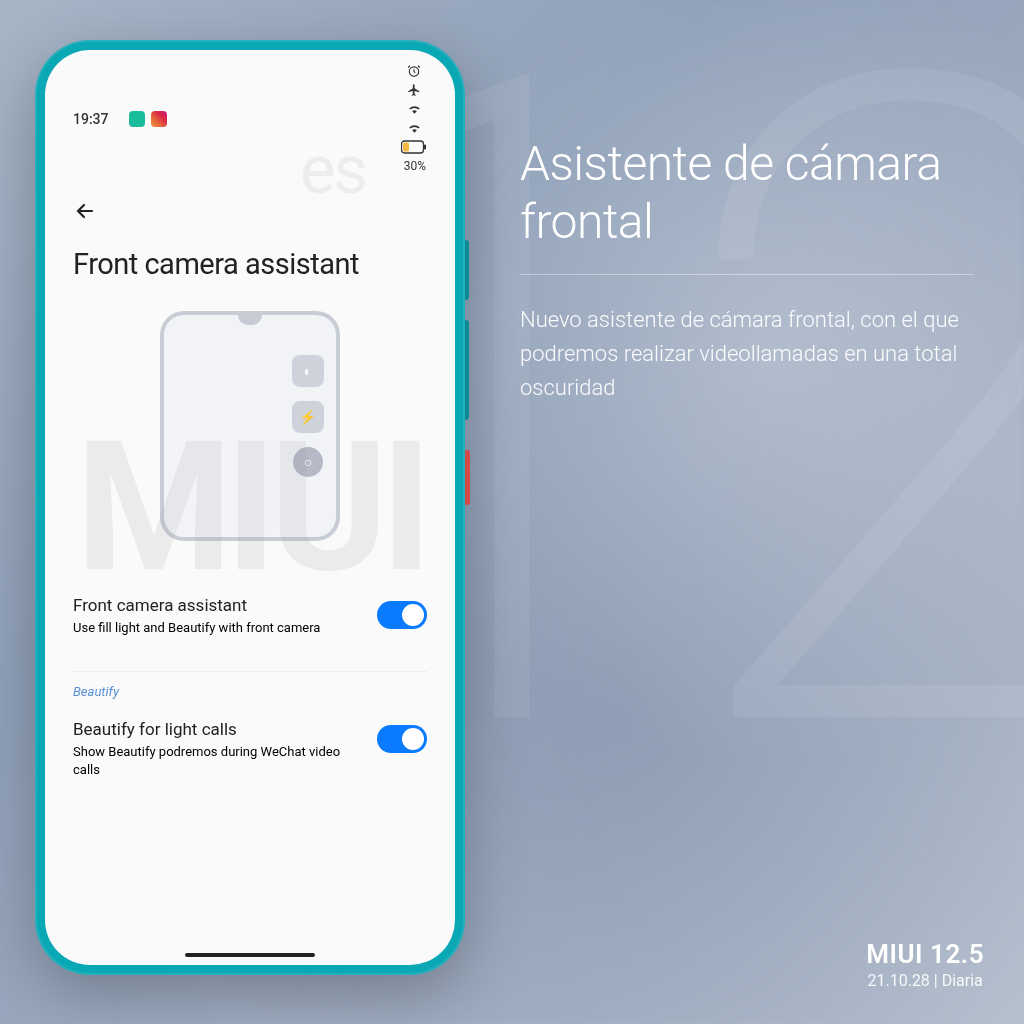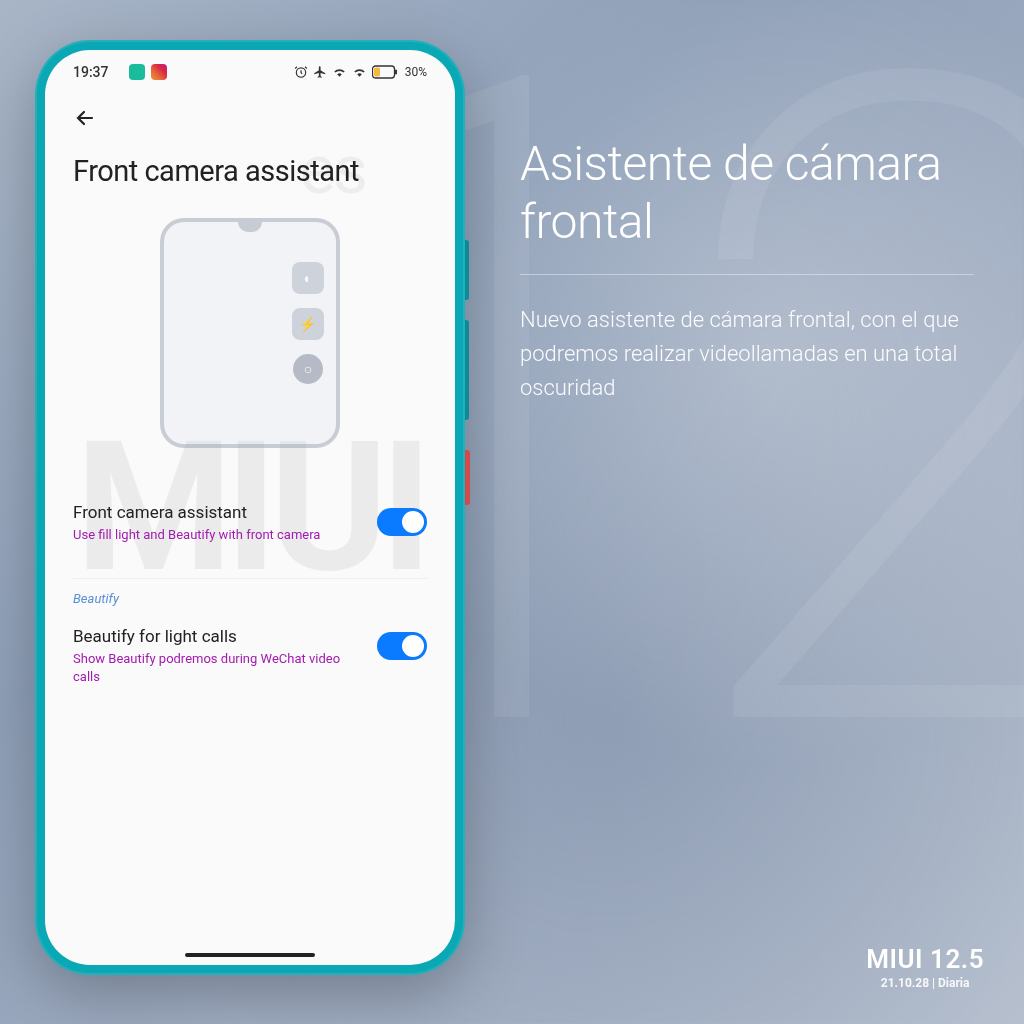--- a/index.html
+++ b/index.html
@@ -116,21 +116,21 @@
     z-index: 2;
   }
   .status-left { display: flex; align-items: center; gap: 6px; }
   .time { font-weight: 500; font-size: 14px; margin-right: 14px; text-align: center;}
   .app-icon {
     width: 16px; height: 16px; border-radius: 4px;
     display: inline-block;
   }
   .app1 { background: #1abc9c; }
   .app2 { background: linear-gradient(45deg,#f09433,#e6683c,#dc2743,#bc1888); }
-  .status-right { display: flex; align-items: center; gap: 5px; }
+  .status-right { display: flex; align-items: center; gap: 5px; flex-direction: column; }
   .sicon { display: inline-flex; }
   .battery-text { font-size: 12px; margin-left: 2px;}
 
   
   .content {
     padding: 10px 28px;
     position: relative;
     z-index: 2;
   }
   .back-btn {
@@ -198,21 +198,21 @@
   }
   .setting-text { flex: 1; }
   .setting-title {
     font-size: 17px;
     color: #222;
     font-weight: 400;
     margin-bottom: 4px;
   }
   .setting-desc {
     font-size: 13px;
-    color: #a21caf;
+    color: #000000;
     line-height: 1.4;
   }
   .toggle {
     width: 50px; height: 28px;
     background: #0a7aff;
     border-radius: 20px;
     position: relative;
     flex-shrink: 0;
     margin-top: 6px;
     cursor: pointer;
@@ -281,22 +281,22 @@
     right: 40px;
     color: #fff;
     text-align: center;
   }
   .footer-main {
     font-size: 26px;
     font-weight: 600;
     letter-spacing: 0.5px;
   }
   .footer-sub {
-    font-size: 12px;
-    font-weight: 700;
+    font-size: 16px;
+    font-weight: 400;
     opacity: 0.9;
     margin-top: 2px;
   }
 </style>
 </head>
 <body>
 
 <div class="bg-blur"></div>
 <div class="bg-number">12</div>
 

